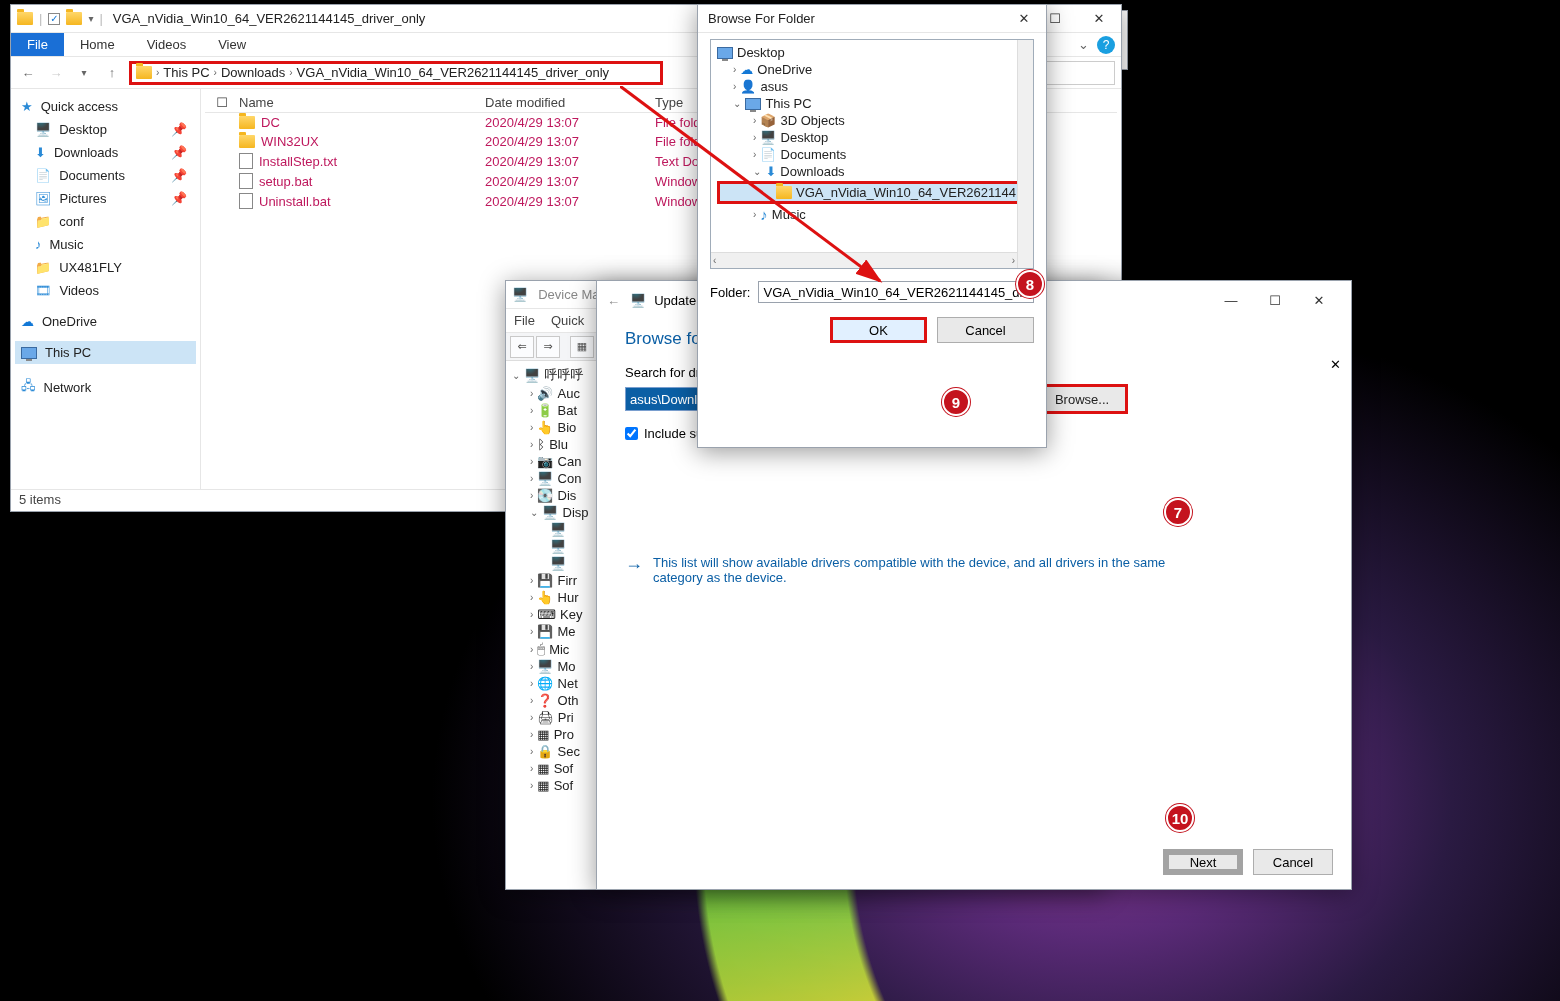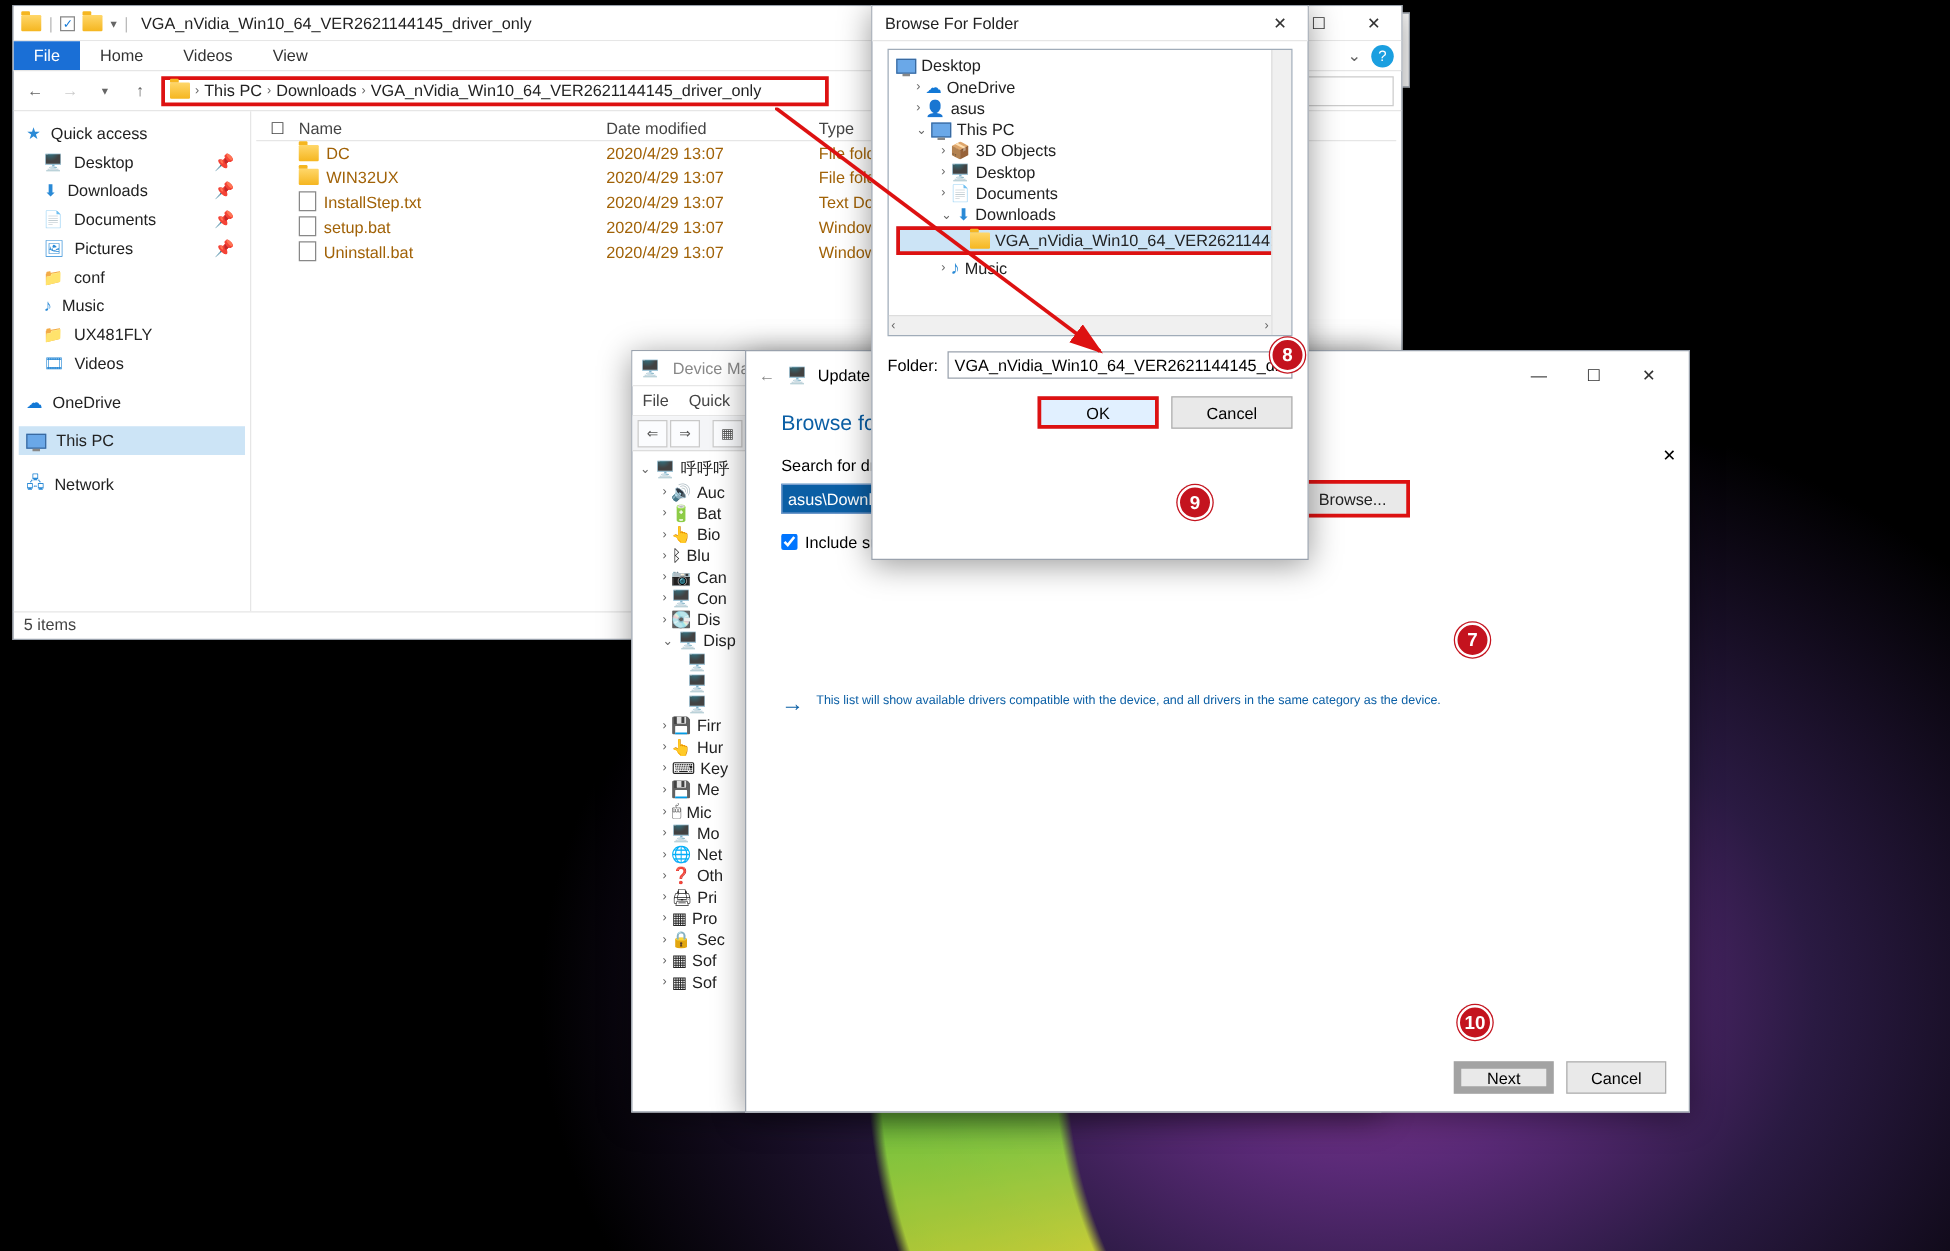--- a/index.html
+++ b/index.html
@@ -30,21 +30,21 @@
 .nav .item{display:flex;align-items:center;gap:8px;padding:4px 6px;color:#222;position:relative}
 .nav .item .pin{position:absolute;right:8px;color:#888}
 .nav .item.sel{background:#cce4f6}
 .nav .grp{margin-top:8px}
 .list{flex:1;padding:4px}
 .list .hdr{display:flex;border-bottom:1px solid #e6e6e6;color:#444;padding:2px 0}
 .list .hdr .ck{width:34px;text-align:center}
 .list .hdr .c1{width:246px}
 .list .hdr .c2{width:170px}
 .list .hdr .c3{width:140px}
-.row{display:flex;align-items:center;padding:2px 0;color:#a16207}
+.row{display:flex;align-items:center;padding:2px 0;color:#be185d}
 .row .ck{width:34px}
 .row .c1{width:246px;display:flex;align-items:center;gap:6px}
 .row .c2{width:170px}
 .row .c3{width:140px}
 .status{height:22px;border-top:1px solid #e6e6e6;padding:2px 8px;color:#444}
 
 
 .dm .menubar{height:24px;display:flex;align-items:center;gap:16px;padding:0 8px;border-bottom:1px solid #e6e6e6;color:#444}
 .dm .toolbar{height:28px;display:flex;align-items:center;gap:2px;padding:0 4px;background:#f4f5f7;border-bottom:1px solid #ddd}
 .dm .tb{width:24px;height:22px;border:1px solid #c9c9c9;background:#fbfcfe;display:flex;align-items:center;justify-content:center;color:#555;font-size:11px}
@@ -58,21 +58,21 @@
 .wiz .wt .icon{margin-right:8px}
 .wiz .wt .txt{flex:1}
 .wiz h2{color:#0b5fa5;font-weight:400;font-size:17px;margin:10px 0 16px 28px}
 .wiz .sect{padding:0 28px}
 .wiz input[type=text]{width:392px;height:24px;border:1px solid #7a9fcf;background:#0b5fa5;color:#fff;padding:0 4px}
 .wiz .browse{width:92px;height:30px;border:3px solid #d11;background:#e9e9e9;color:#222;margin-left:12px}
 .wiz .chk{display:flex;align-items:center;gap:6px;margin-top:12px}
 .wiz .let{display:flex;gap:10px;margin-top:110px;padding:0 28px}
 .wiz .let .arrow{color:#0b5fa5;font-size:18px;padding-top:2px}
 .wiz .let .t1{color:#0b5fa5;font-size:16px}
-.wiz .let .t2{color:#0b5fa5;font-size:10px;margin-top:4px;max-width:520px}
+.wiz .let .t2{color:#0b5fa5;font-size:13px;margin-top:4px;max-width:520px}
 .wiz .footer{position:absolute;bottom:14px;right:18px;display:flex;gap:10px}
 .wiz .btn{width:80px;height:26px;border:1px solid #adadad;background:#e9e9e9;display:flex;align-items:center;justify-content:center}
 .wiz .btn.primary{border:6px solid #a3a3a3}
 
 
 .bff .hdr2{padding:10px 12px 6px;color:#222}
 .bff .treebox{margin:6px 12px;height:230px;border:1px solid #a0acb9;overflow:hidden;position:relative}
 .bff .treebox .scroll{position:absolute;right:0;top:0;bottom:0;width:16px;background:#f0f0f0;border-left:1px solid #ddd}
 .bff .treebox .harrow{position:absolute;left:0;bottom:0;right:16px;height:16px;background:#f0f0f0;border-top:1px solid #ddd;display:flex;justify-content:space-between;align-items:center;padding:0 2px}
 .bff .node{display:flex;align-items:center;gap:4px;padding:1px 0;color:#222;white-space:nowrap}

